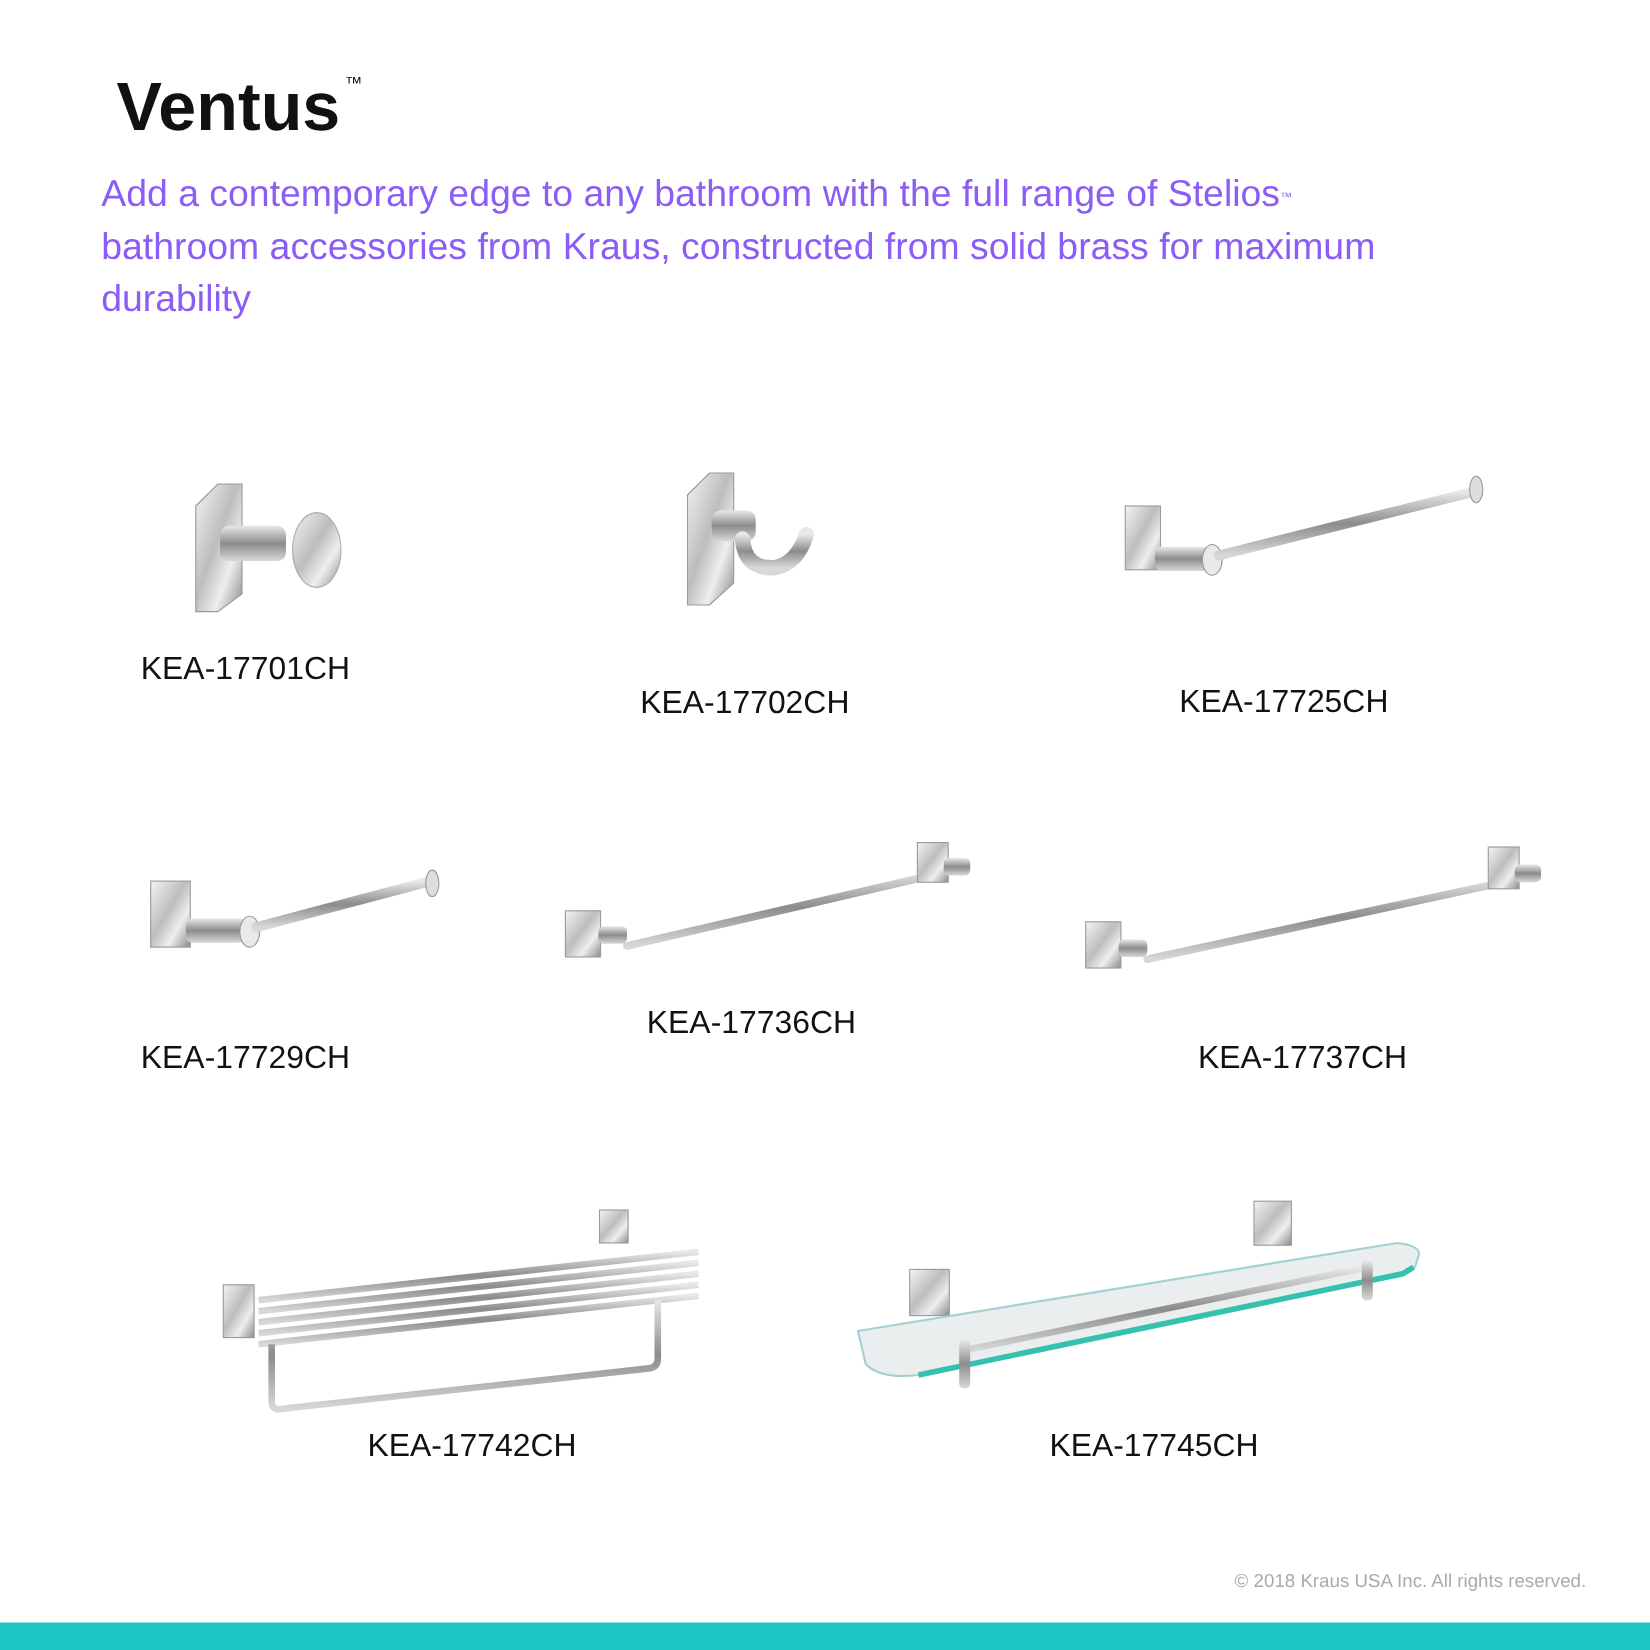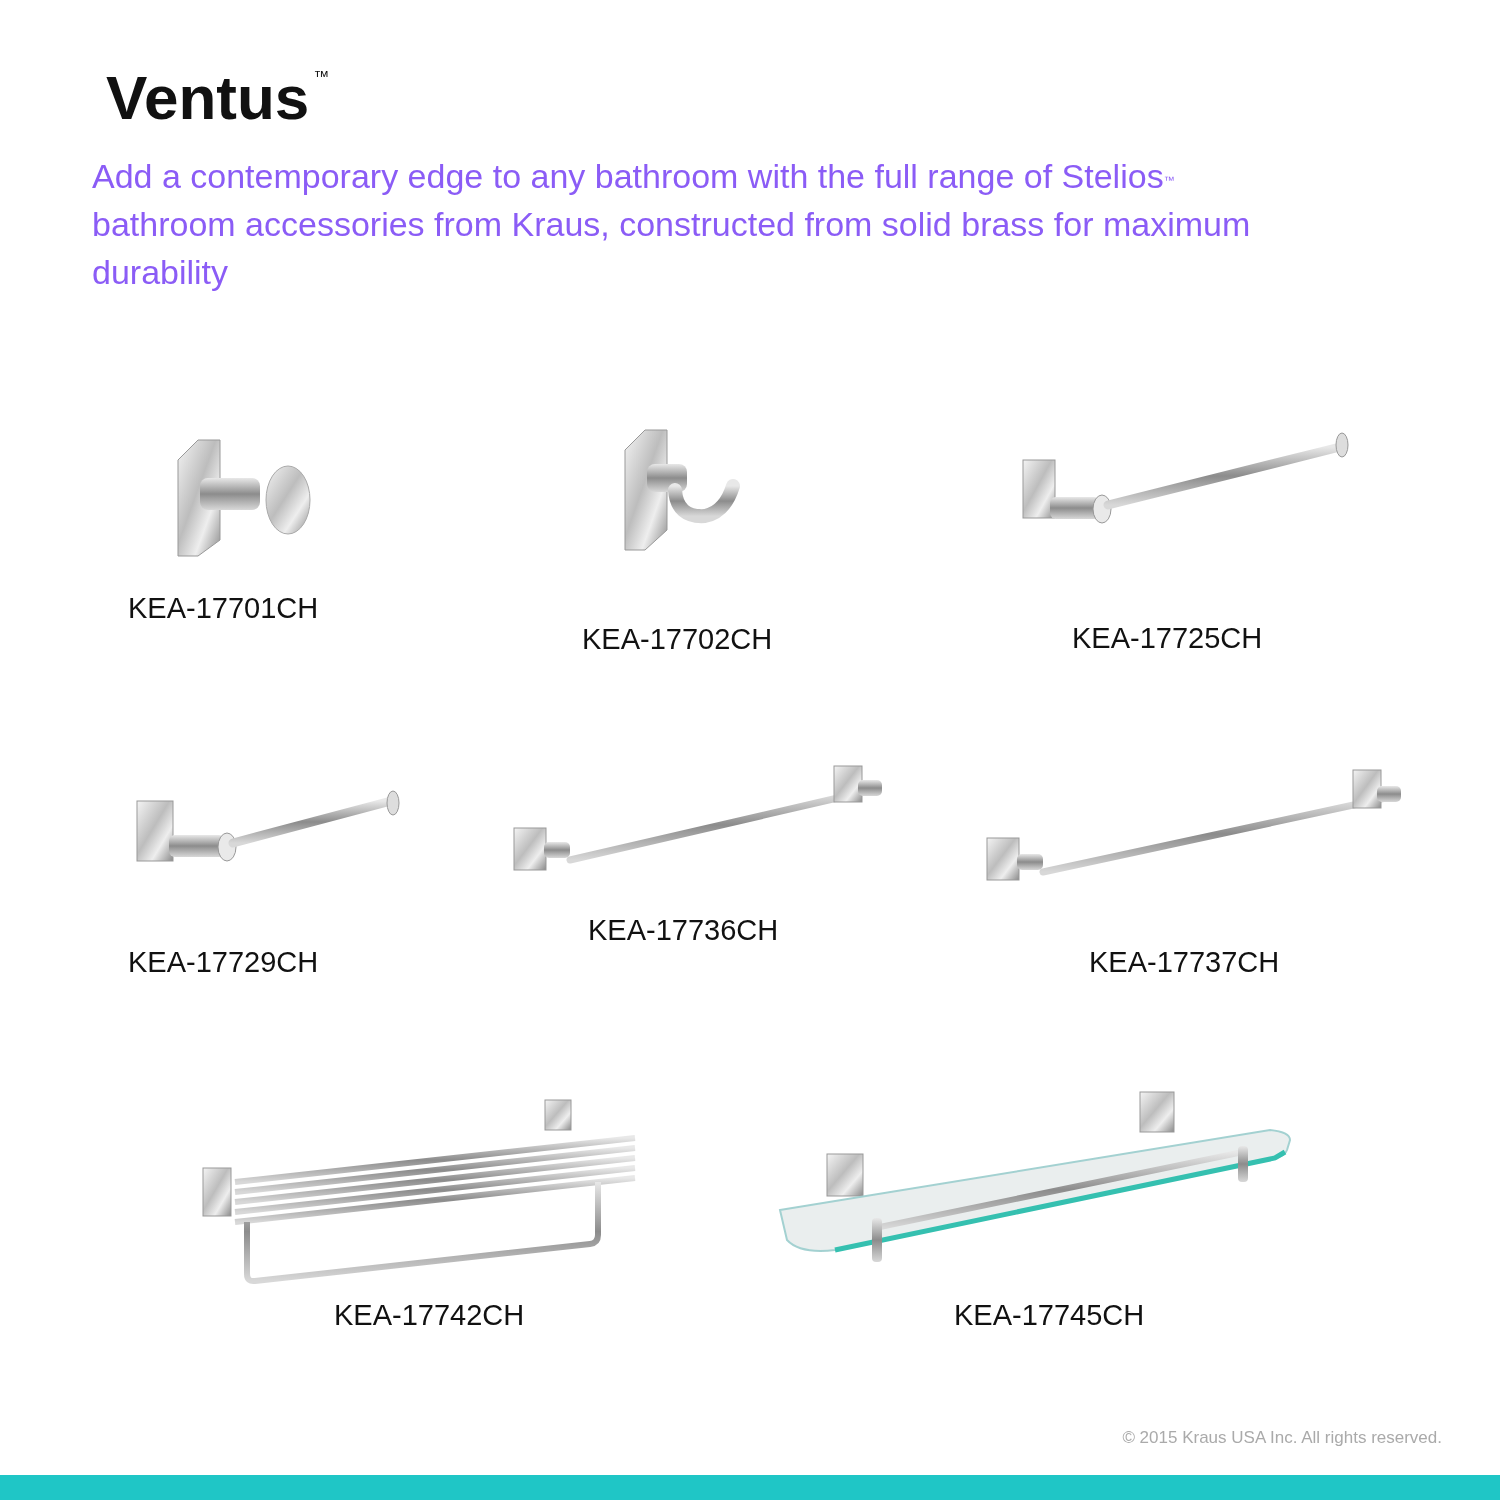--- a/index.html
+++ b/index.html
@@ -130,16 +130,16 @@
     <rect x="365" y="2" width="34" height="40" fill="url(#chrome)" stroke="#999"></rect>
     <path d="M5 120 L495 40 Q515 42 515 50 L512 60 Q510 66 500 68 L60 160 Q25 164 12 150 Z" fill="#e9eeee" stroke="#9fcfcf" stroke-width="2" opacity="0.95"></path>
     <path d="M60 160 L500 68 L510 62" stroke="#35c0b0" stroke-width="5" fill="none"></path>
     <line x1="100" y1="138" x2="468" y2="62" stroke="url(#rod)" stroke-width="6"></line>
     <rect x="97" y="128" width="10" height="44" rx="4" fill="url(#rod)"></rect>
     <rect x="463" y="56" width="10" height="36" rx="4" fill="url(#rod)"></rect>
   </svg>
 </div>
 <div class="label" style="left:940px;top:1299px;margin-left:14px;">KEA-17745CH</div>
 
-<div class="copyright">© 2015 Kraus USA Inc. All rights reserved.</div>
+<div class="copyright">© 2018 Kraus USA Inc. All rights reserved.</div>
 <div class="footer-bar"></div>
 
 
 
 </body></html>

